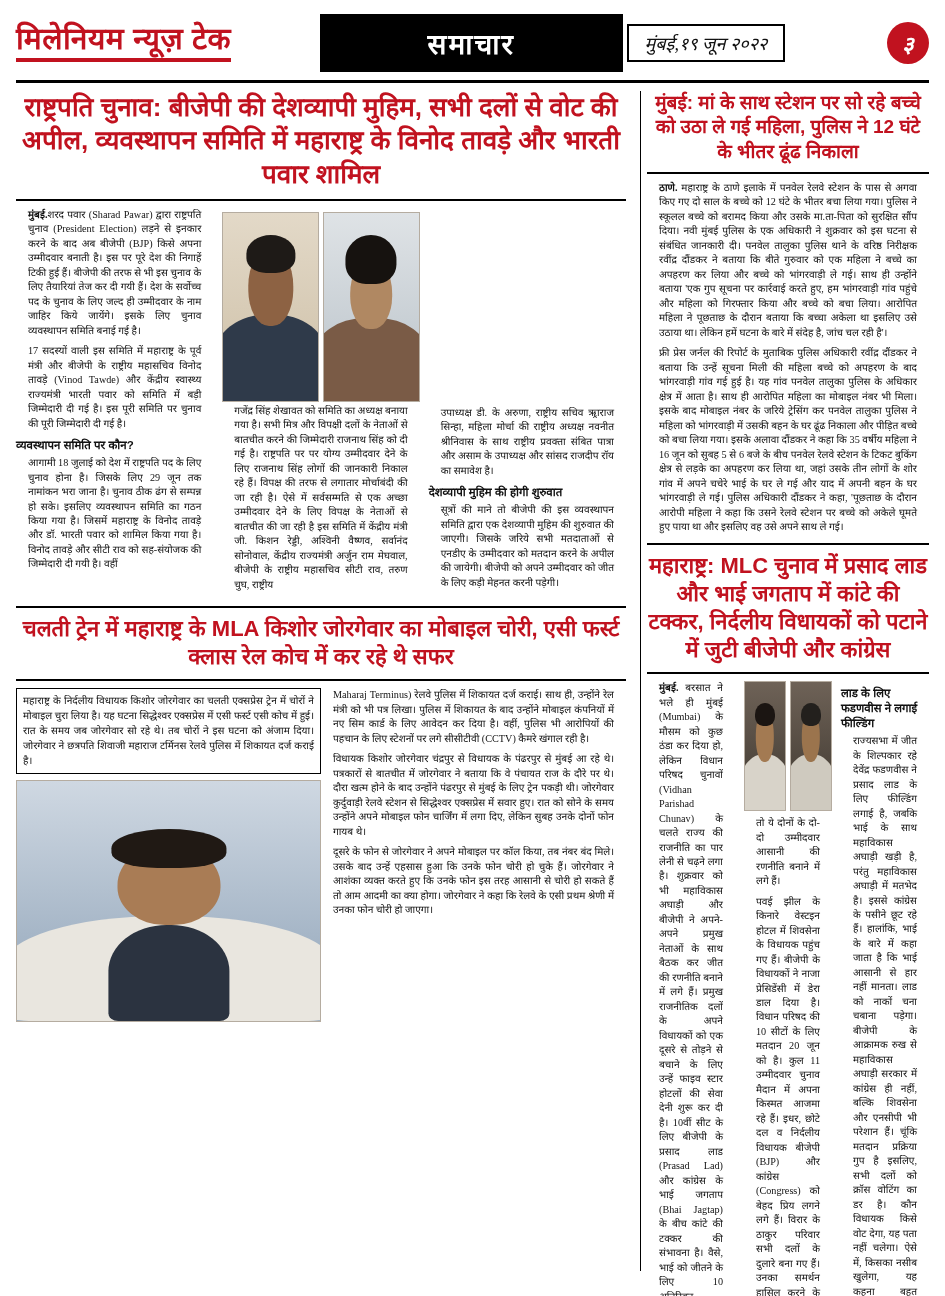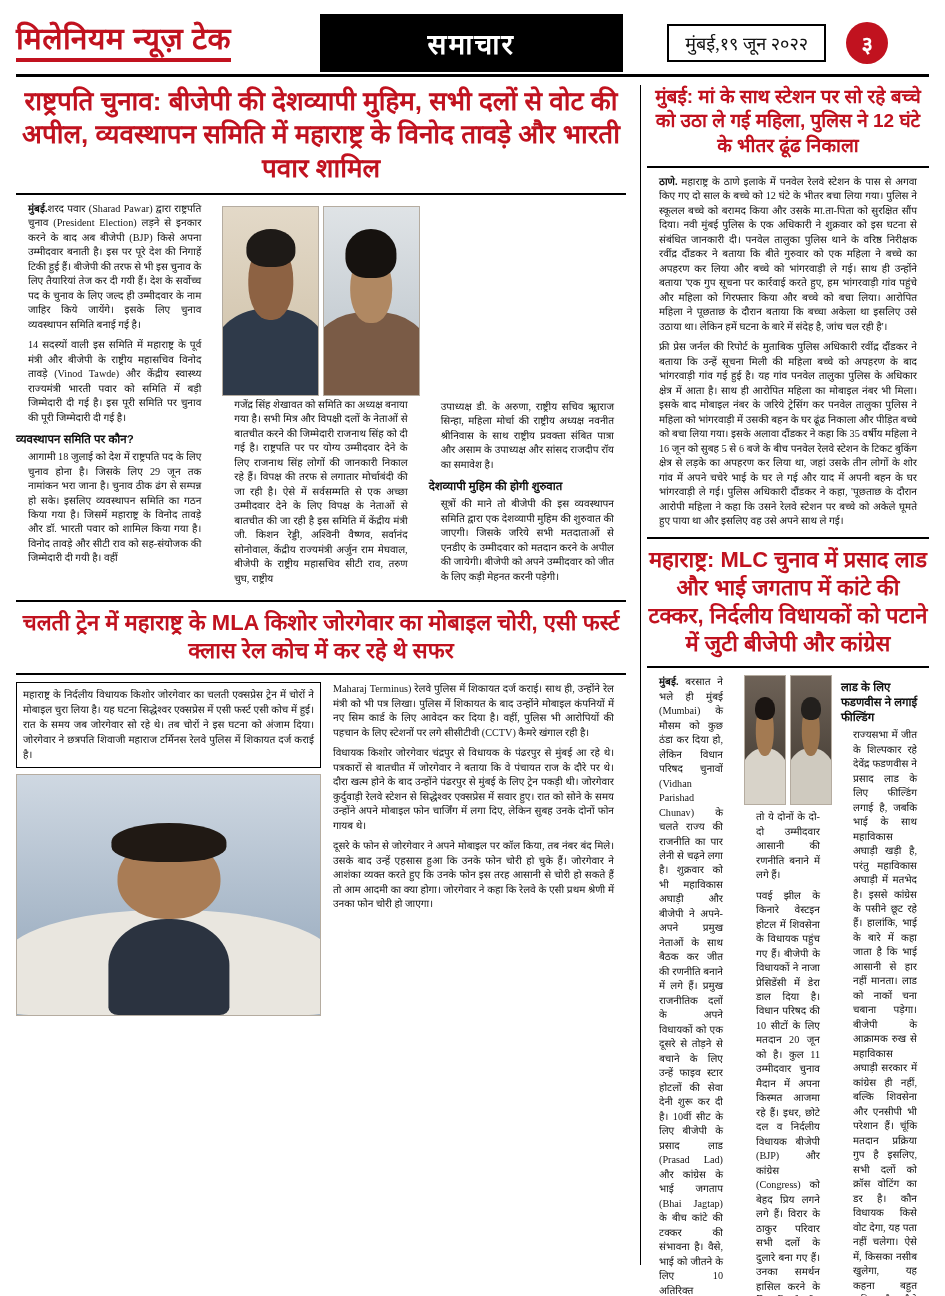--- a/index.html
+++ b/index.html
@@ -13,21 +13,21 @@
   }
   .page{
     position:absolute;inset:0;
     padding:14px 16px;
     box-sizing:border-box;
   }
   
   .masthead{
     display:flex;align-items:stretch;
     border-bottom:3px solid #000;
-    padding-bottom:2px;
+    padding-bottom:8px;
     height:58px;
   }
   .logo-box{
     width:300px;display:flex;align-items:center;
   }
   .logo-text{
     font-family:"Liberation Sans", sans-serif;
     font-weight:bold;
     font-size:30px;
     color:#c1121f;
@@ -40,22 +40,23 @@
     flex:1;display:flex;align-items:center;justify-content:center;
     background:#000;color:#fff;
     margin:0 4px;
     max-width:320px;
   }
   .center-band span{
     font-family:"Liberation Sans", sans-serif;
     font-weight:bold;font-size:28px;letter-spacing:2px;
   }
   .date-box{
-    flex:1;display:flex;align-items:center;justify-content:center;
+    flex:1;display:flex;align-items:center;justify-content:space-between;
     gap:20px;
+    font-style:italic;
   }
   .date-text{
     border:2px solid #000;
     padding:5px 16px;
     font-size:18px;
     font-family:"Liberation Serif", serif;
     white-space:nowrap;
   }
   .page-num{
     width:42px;height:42px;border-radius:50%;
@@ -165,21 +166,21 @@
 
     <div class="left-zone">
 
       <div>
         <div class="headline hl-main">राष्ट्रपति चुनाव: बीजेपी की देशव्यापी मुहिम, सभी दलों से वोट की अपील, व्यवस्थापन समिति में महाराष्ट्र के विनोद तावड़े और भारती पवार शामिल</div>
         <div class="rule"></div>
 
         <div class="cols3">
           <div class="col">
             <p class="body"><b>मुंबई.</b>शरद पवार (Sharad Pawar) द्वारा राष्ट्रपति चुनाव (President Election) लड़ने से इनकार करने के बाद अब बीजेपी (BJP) किसे अपना उम्मीदवार बनाती है। इस पर पूरे देश की निगाहें टिकी हुई हैं। बीजेपी की तरफ से भी इस चुनाव के लिए तैयारियां तेज कर दी गयी हैं। देश के सर्वोच्च पद के चुनाव के लिए जल्द ही उम्मीदवार के नाम जाहिर किये जायेंगे। इसके लिए चुनाव व्यवस्थापन समिति बनाई गई है।</p>
-            <p class="body">14 सदस्यों वाली इस समिति में महाराष्ट्र के पूर्व मंत्री और बीजेपी के राष्ट्रीय महासचिव विनोद तावड़े (Vinod Tawde) और केंद्रीय स्वास्थ्य राज्यमंत्री भारती पवार को समिति में बड़ी जिम्मेदारी दी गई है। इस पूरी समिति पर चुनाव की पूरी जिम्मेदारी दी गई है।</p>
+            <p class="body">17 सदस्यों वाली इस समिति में महाराष्ट्र के पूर्व मंत्री और बीजेपी के राष्ट्रीय महासचिव विनोद तावड़े (Vinod Tawde) और केंद्रीय स्वास्थ्य राज्यमंत्री भारती पवार को समिति में बड़ी जिम्मेदारी दी गई है। इस पूरी समिति पर चुनाव की पूरी जिम्मेदारी दी गई है।</p>
             <div class="subhead">व्यवस्थापन समिति पर कौन?</div>
             <p class="body">आगामी 18 जुलाई को देश में राष्ट्रपति पद के लिए चुनाव होना है। जिसके लिए 29 जून तक नामांकन भरा जाना है। चुनाव ठीक ढंग से सम्पन्न हो सके। इसलिए व्यवस्थापन समिति का गठन किया गया है। जिसमें महाराष्ट्र के विनोद तावड़े और डॉ. भारती पवार को शामिल किया गया है। विनोद तावड़े और सीटी राव को सह-संयोजक की जिम्मेदारी दी गयी है। वहीं</p>
           </div>
 
           <div class="col">
             <div class="photo-wrap photo dual" style="height:190px">
               <div>
                 <div class="pp bg-warm"></div>
                 <div class="body-shape" style="bottom:0;width:120%;height:46%;background:#2f3a4a;"></div>
                 <div class="face" style="bottom:40%;width:48%;height:42%;background:#8d6243;"></div>

